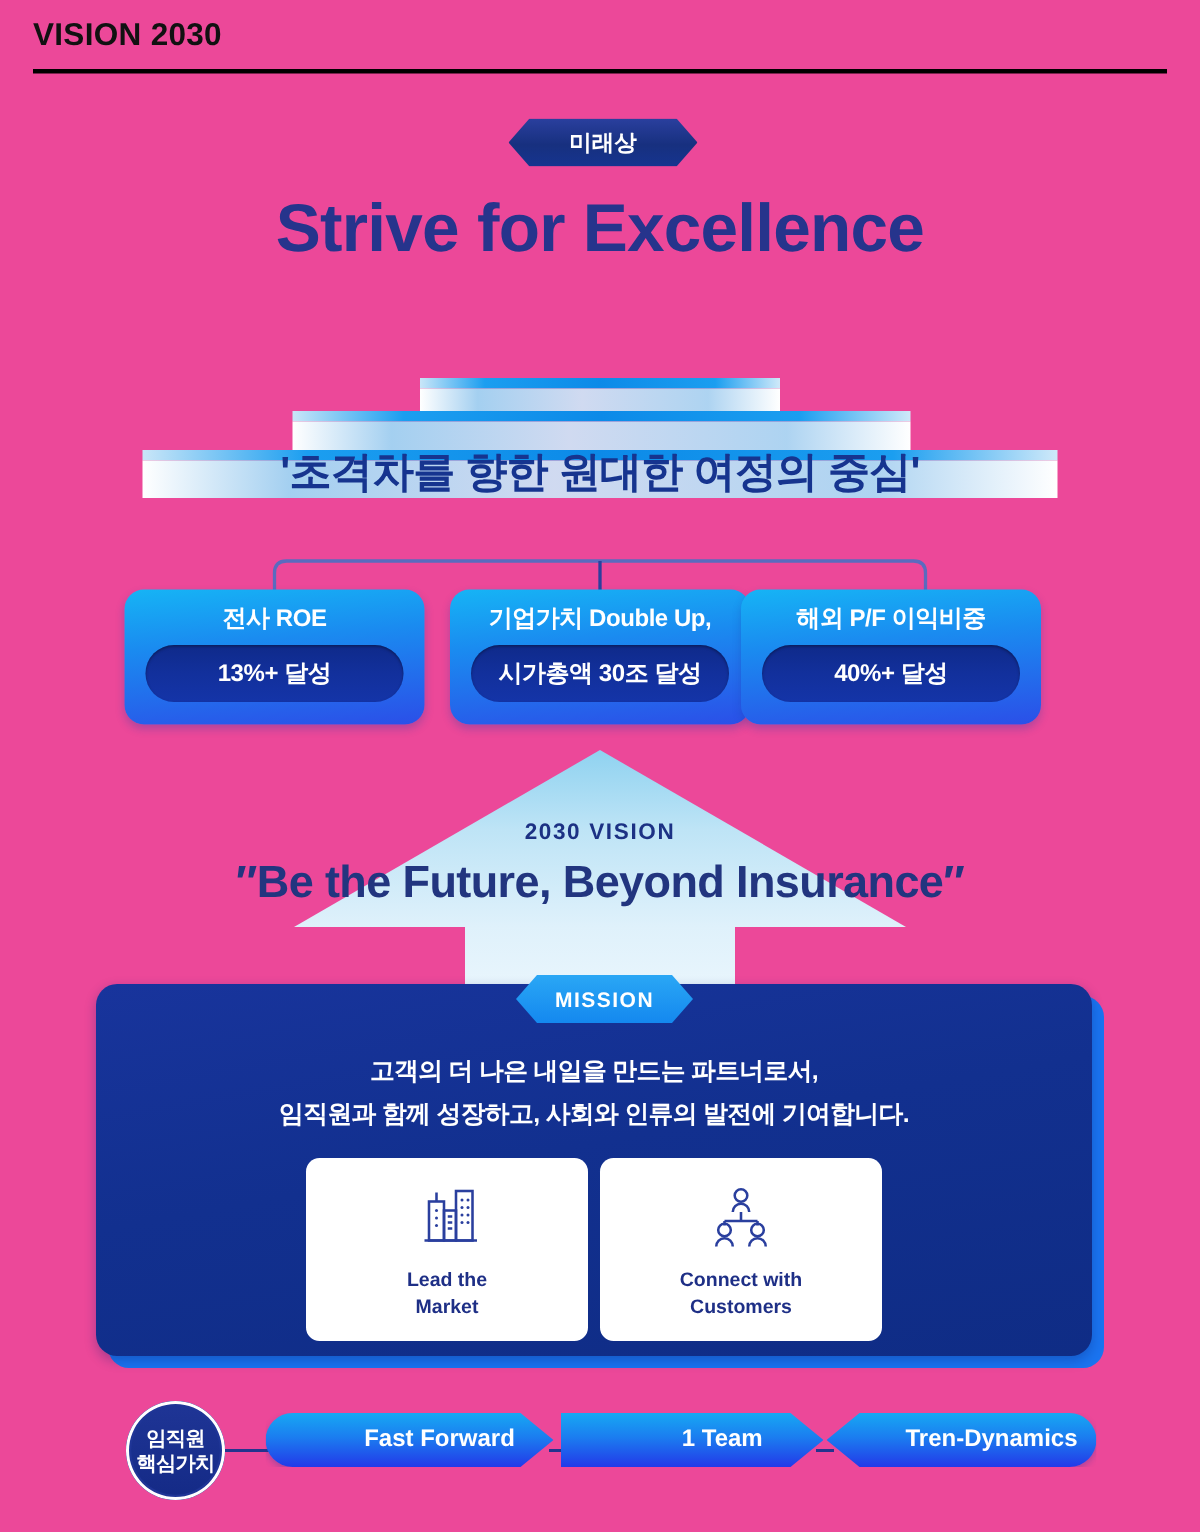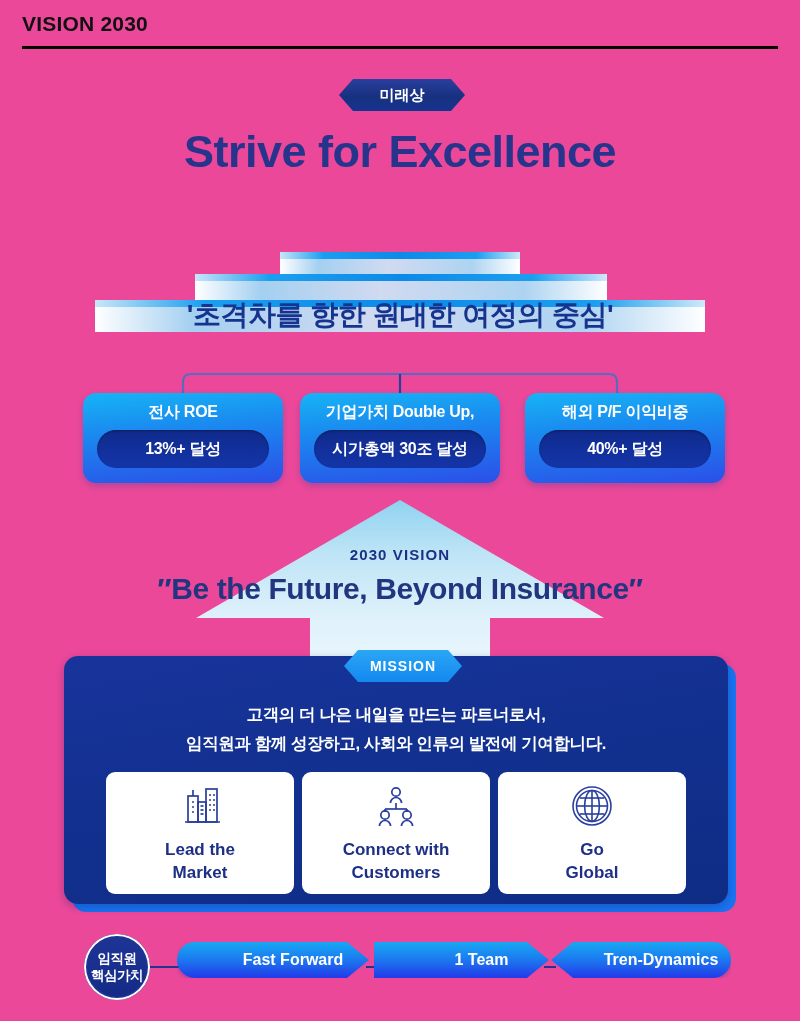--- a/index.html
+++ b/index.html
@@ -63,21 +63,21 @@
   .kpi-row { position: absolute; left: 0; top: 393px; width: 800px; height: 90px; }
   .kpi-card {
     position: absolute; top: 0; width: 200px; height: 90px; border-radius: 13px;
     background: linear-gradient(175deg,#16b4f5 0%,#1a8bf0 38%,#2b4fe8 100%);
     box-shadow: 0 3px 6px rgba(20,60,160,.28);
     display: flex; flex-direction: column; align-items: center; justify-content: flex-start;
     padding-top: 9px;
   }
   #kpi-0 { left:  83px; }
   #kpi-1 { left: 300px; }
-  #kpi-2 { left: 525px; }
+  #kpi-2 { left: 494px; }
   .kpi-title { color:#fff; font-size:16px; font-weight:700; letter-spacing:-.3px; }
   .kpi-pill {
     margin-top: 7px; width: 172px; height: 38px; border-radius: 19px;
     background: linear-gradient(180deg,#0f2a8a 0%,#12309c 50%,#1434a8 100%);
     color:#fff; font-size:16px; font-weight:700; letter-spacing:-.3px;
     display:flex; align-items:center; justify-content:center;
     box-shadow: inset 0 1px 2px rgba(0,0,0,.35);
   }
 
   
@@ -124,21 +124,21 @@
   }
   .mcards { position:absolute; left:64px; top:772px; width:664px; height:122px;
             display:flex; justify-content:center; gap:8px; }
   .mcard {
     width: 188px; height: 122px; background:#fff; border-radius: 9px;
     display:flex; flex-direction:column; align-items:center; justify-content:center;
   }
   .mcard .ico { height: 48px; display:flex; align-items:center; justify-content:center; }
   .mcard .lbl {
     margin-top: 9px; text-align:center; color:#1e2f86;
-    font-size:17px; font-weight:700; line-height:1.32;
+    font-size:13px; font-weight:700; line-height:1.32;
   }
 
   
   #values-row { position:absolute; left:0; top:934px; width:800px; height:66px; }
   .value-circle {
     position:absolute; left:84px; top:0; width:66px; height:66px; border-radius:50%;
     background: linear-gradient(180deg,#1f3596 0%,#142a86 100%);
     display:flex; align-items:center; justify-content:center;
     box-shadow: inset 0 0 0 2px #fff, inset 0 0 0 3.5px #1f3596;
   }
@@ -287,37 +287,20 @@
           <circle cx="35" cy="31" r="4.2"></circle>
           <path d="M29.5 42 a5.5 5.5 0 0 1 11 0"></path>
         </svg>
       </div>
       <div class="lbl">
         <div>Connect with</div>
         <div>Customers</div>
       </div>
     </div>
 
-    <div class="mcard">
-      <div class="ico">
-        <svg width="46" height="46" viewBox="0 0 46 46" fill="none" stroke="#2a3f9e" stroke-width="1.6">
-          <circle cx="23" cy="23" r="19"></circle>
-          <circle cx="23" cy="23" r="15.5"></circle>
-          <ellipse cx="23" cy="23" rx="7.4" ry="15.5"></ellipse>
-          <line x1="7.5" y1="23" x2="38.5" y2="23"></line>
-          <path d="M10.6 15 h24.8"></path>
-          <path d="M10.6 31 h24.8"></path>
-          <line x1="23" y1="7.5" x2="23" y2="38.5"></line>
-        </svg>
-      </div>
-      <div class="lbl">
-        <div>Go</div>
-        <div>Global</div>
-      </div>
-    </div>
   </div>
 
   <div id="values-row">
     <div class="value-circle">
       <span>
         <span>임직원</span><br>
         <span>핵심가치</span>
       </span>
     </div>
     <div class="vline" id="vline-0"></div>

